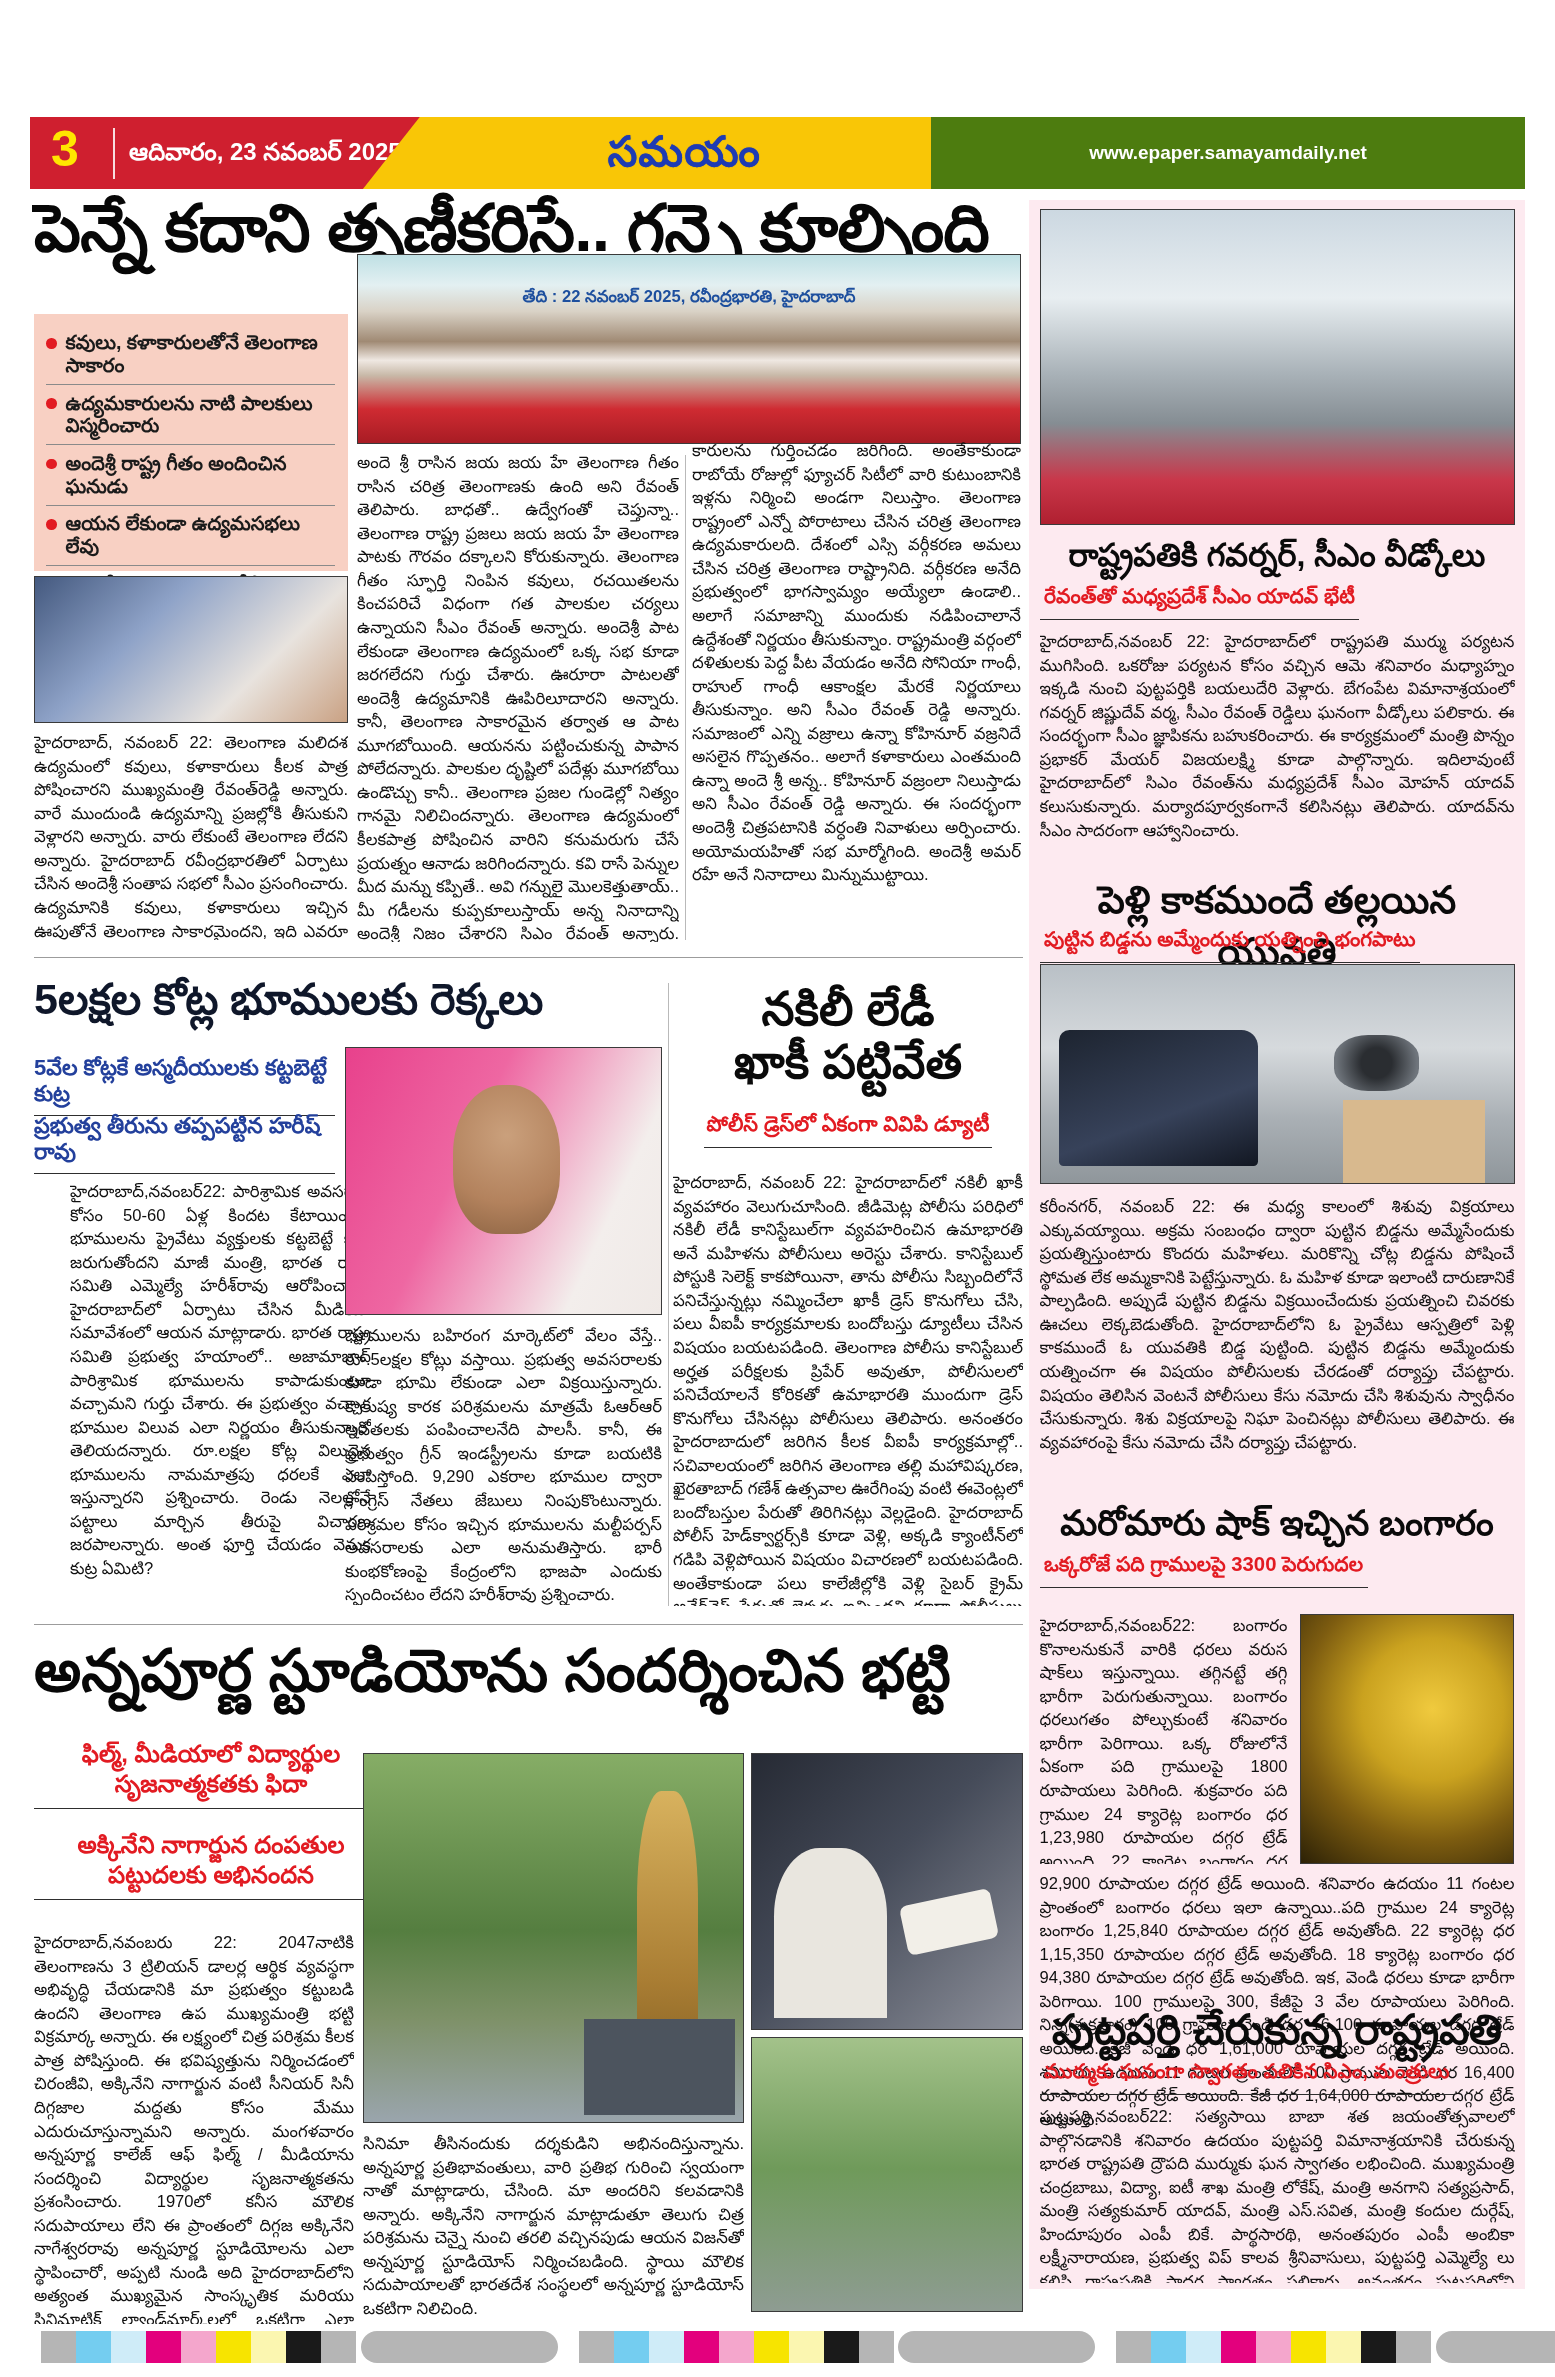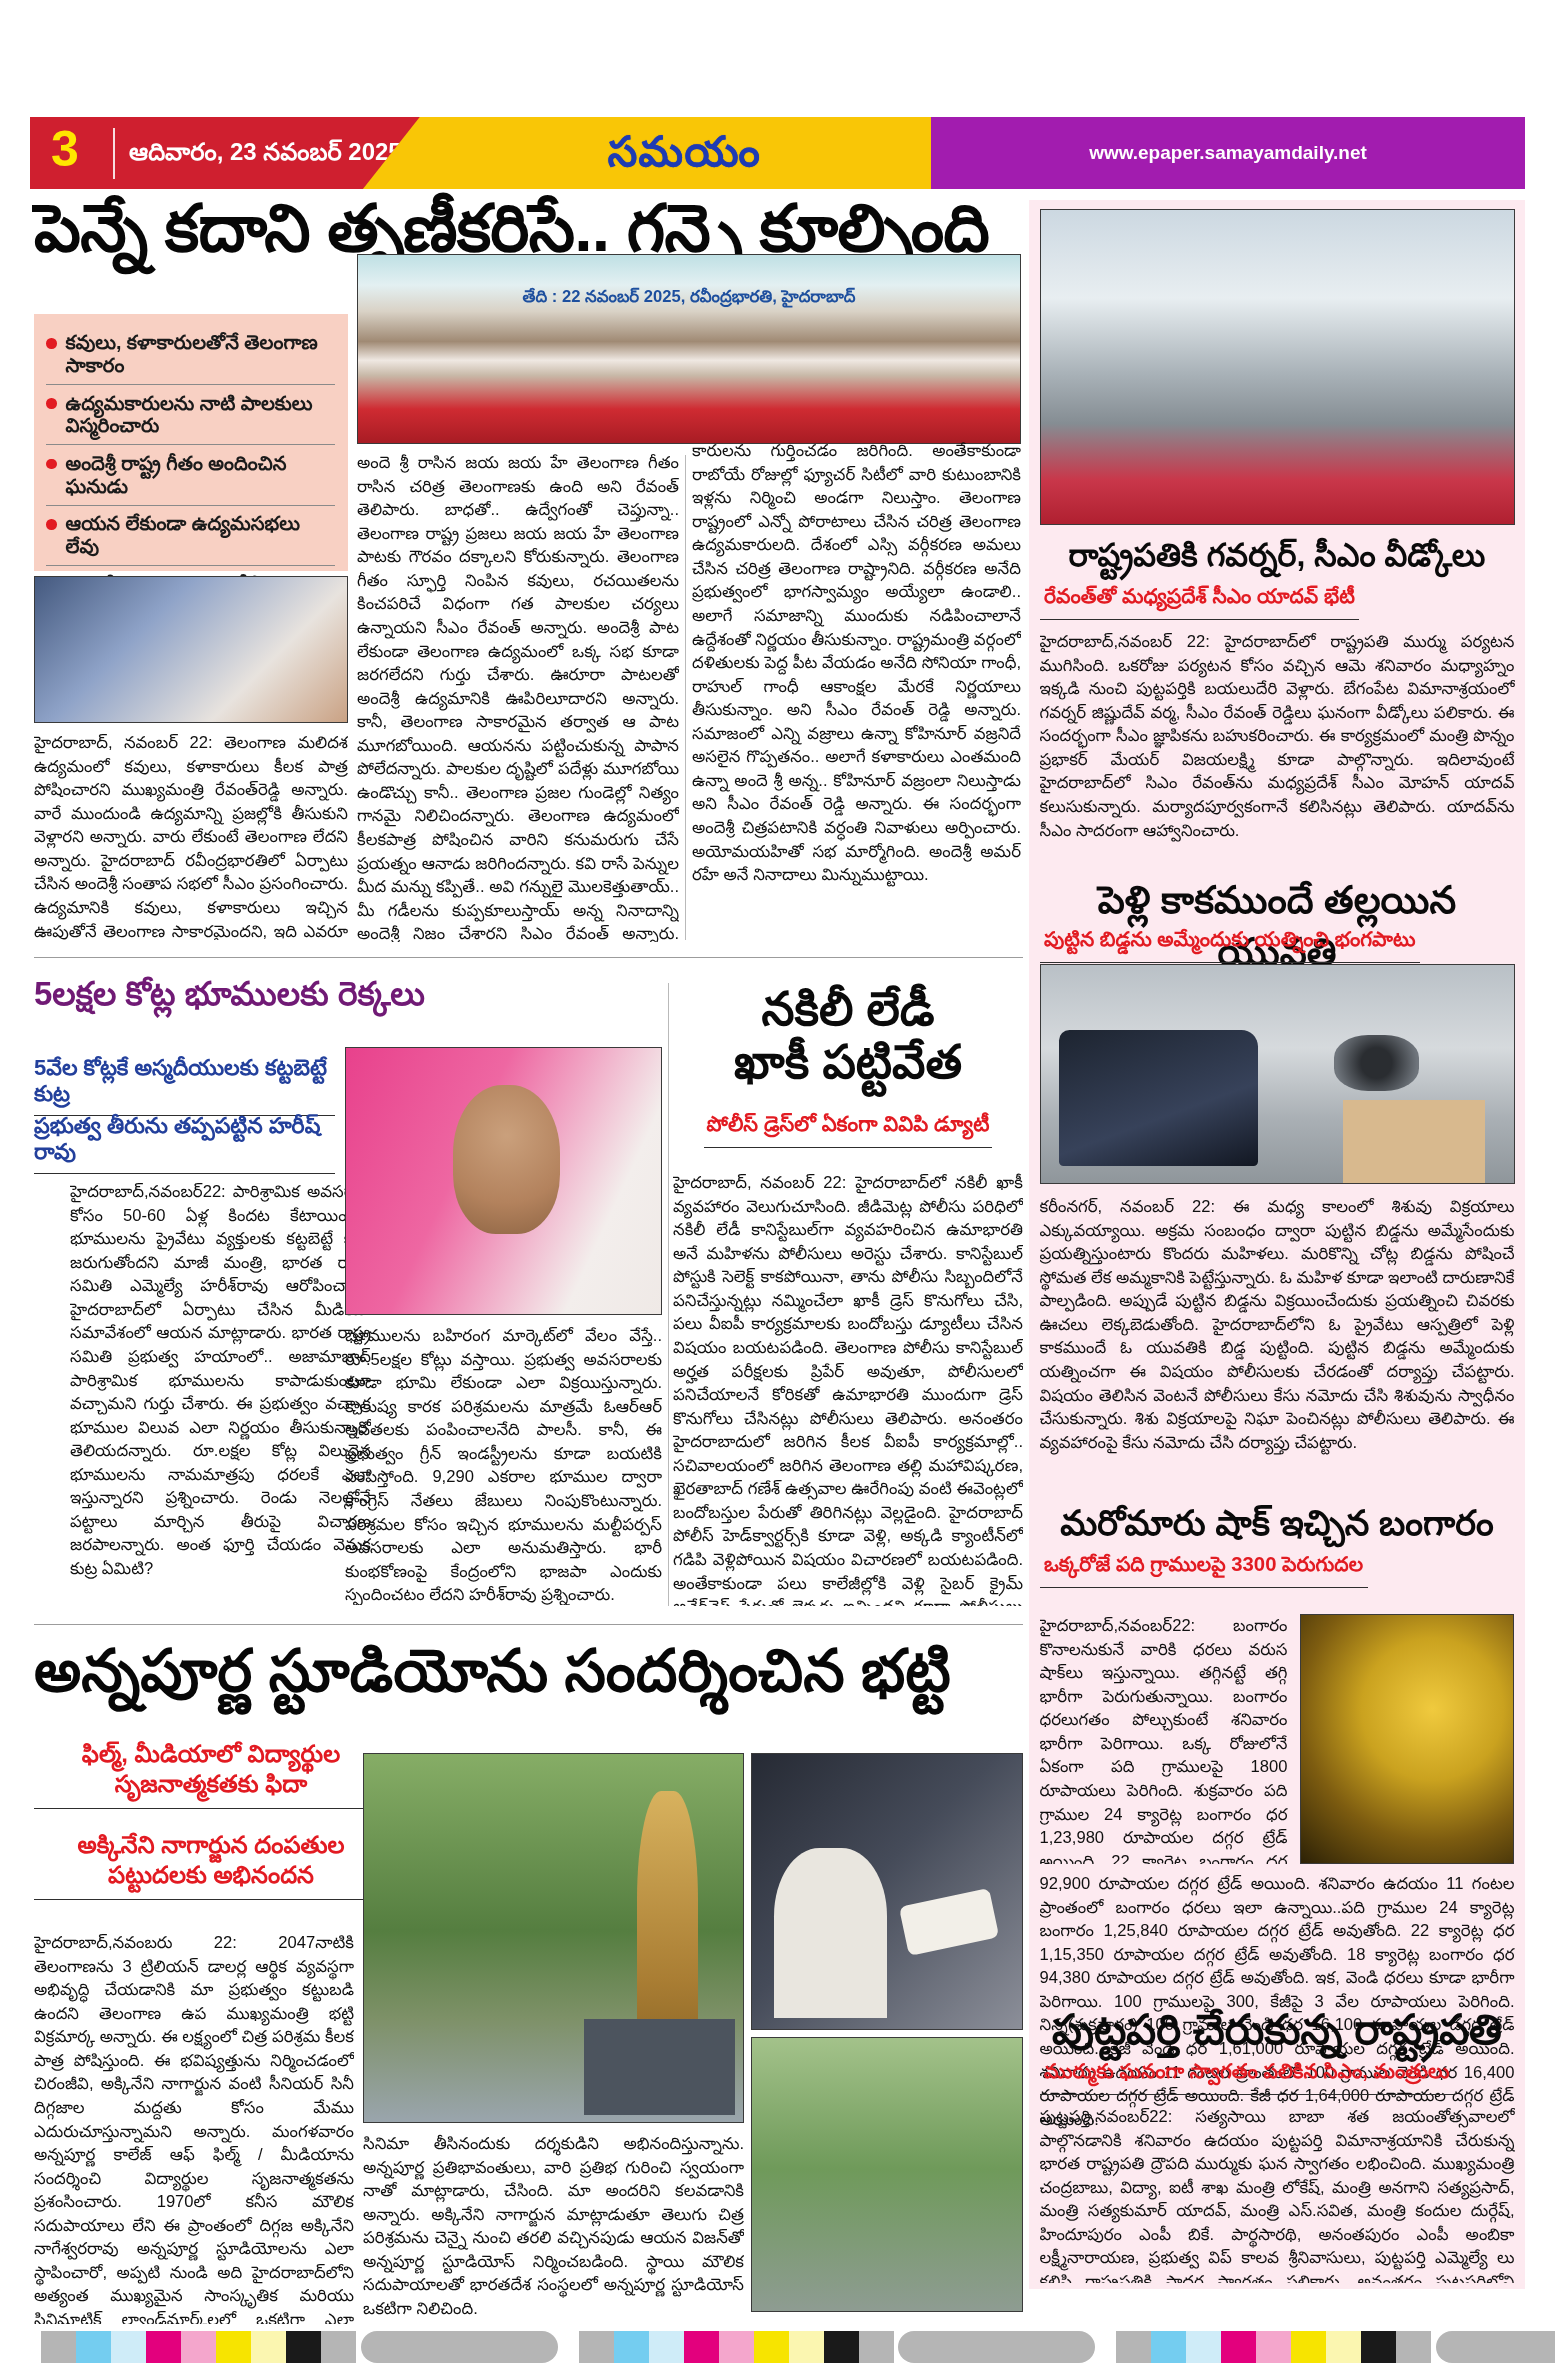--- a/index.html
+++ b/index.html
@@ -5,21 +5,21 @@
   html,body{margin:0;padding:0;background:#ffffff;}
   *{box-sizing:border-box;}
   .page{
     position:relative;width:1555px;height:2377px;background:#ffffff;overflow:hidden;
     font-family:"Liberation Sans","DejaVu Sans",sans-serif;color:#111;
   }
   
   .header{position:absolute;left:30px;top:117px;width:1495px;height:72px;background:#f9c606;}
   .hdr-red-left{position:absolute;left:0;top:0;width:406px;height:72px;background:#cf1f2f;
     clip-path:polygon(0 0,96% 0,82% 100%,0 100%);}
-  .hdr-red-right{position:absolute;right:0;top:0;width:594px;height:72px;background:#a21caf;
+  .hdr-red-right{position:absolute;right:0;top:0;width:594px;height:72px;background:#4d7c0f;
     display:flex;align-items:center;justify-content:center;}
   .page-num{position:absolute;left:21px;top:3px;font-size:50px;font-weight:900;color:#ffe600;}
   .hdr-rule{position:absolute;left:83px;top:10.5px;width:1.5px;height:51px;background:#ffffff;opacity:.85;}
   .hdr-date{position:absolute;left:99px;top:21px;font-size:24px;font-weight:700;color:#ffffff;white-space:nowrap;}
   .masthead{position:absolute;left:406px;top:10.5px;width:497px;text-align:center;
     font-size:42px;font-weight:900;color:#1e3bb3;letter-spacing:1.5px;text-shadow:0 0 0.8px #1e3bb3;}
   .hdr-site{font-size:19px;font-weight:600;color:#ffffff;}
   
   .body-text{font-size:16.6px;line-height:1.42;text-align:justify;color:#101010;overflow:hidden;}
   .photo{position:absolute;border:1.5px solid #3a3a3a;overflow:hidden;}
@@ -56,21 +56,21 @@
     background:linear-gradient(160deg,#1d2430,#37425a 60%,#121722);}
   .cctv-bike{position:absolute;left:62%;top:32%;width:18%;height:26%;border-radius:40%;
     background:radial-gradient(circle,#2a2d31 30%,#6f757c 80%);}
   .cctv-wall{position:absolute;left:64%;top:62%;width:30%;height:38%;background:#d8b98e;}
   .gold-photo{left:271px;top:1414px;width:214px;height:250px;
     background:radial-gradient(circle at 62% 38%,#f0ca3e 0%,#caa21f 35%,#7d5c10 65%,#2c2106 100%);}
   .gold-body{position:absolute;left:10.5px;top:1414px;width:248px;height:250px;}
   .gold-body-full{position:absolute;left:10.5px;top:1672px;width:475px;height:295px;}
   
   .hband{position:absolute;left:34px;height:0.8px;background:#9c9c9c;}
-  .lands-headline{position:absolute;left:34px;top:975px;width:628px;font-size:33px;font-weight:900;color:#701a75;white-space:nowrap;}
+  .lands-headline{position:absolute;left:34px;top:975px;width:628px;font-size:43px;font-weight:900;color:#0f172a;white-space:nowrap;}
   .lands-sub{position:absolute;left:34px;width:301px;font-size:22px;font-weight:800;color:#23409c;line-height:1.2;
     padding-bottom:7.5px;border-bottom:1.5px solid #2e2e2e;}
   .lands-col1{position:absolute;left:34px;top:1180px;width:301px;height:426px;margin-left:36px;}
   .harish-photo{left:345px;top:1047px;width:317px;height:268px;
     background:linear-gradient(115deg,#e8418c 0%,#ee67a2 38%,#f3eeec 78%,#efe9e6 100%);}
   .harish-head{position:absolute;left:34%;top:14%;width:34%;height:56%;border-radius:46% 46% 40% 40%;
     background:radial-gradient(circle at 50% 34%,#caa07c 0%,#b3825d 60%,#8e6544 100%);}
   .lands-col2{position:absolute;left:345px;top:1324px;width:317px;height:281px;}
   .fake-headline{position:absolute;left:673px;top:983px;width:350px;text-align:center;
     font-size:47px;font-weight:900;color:#0a0a0a;line-height:1.12;}

